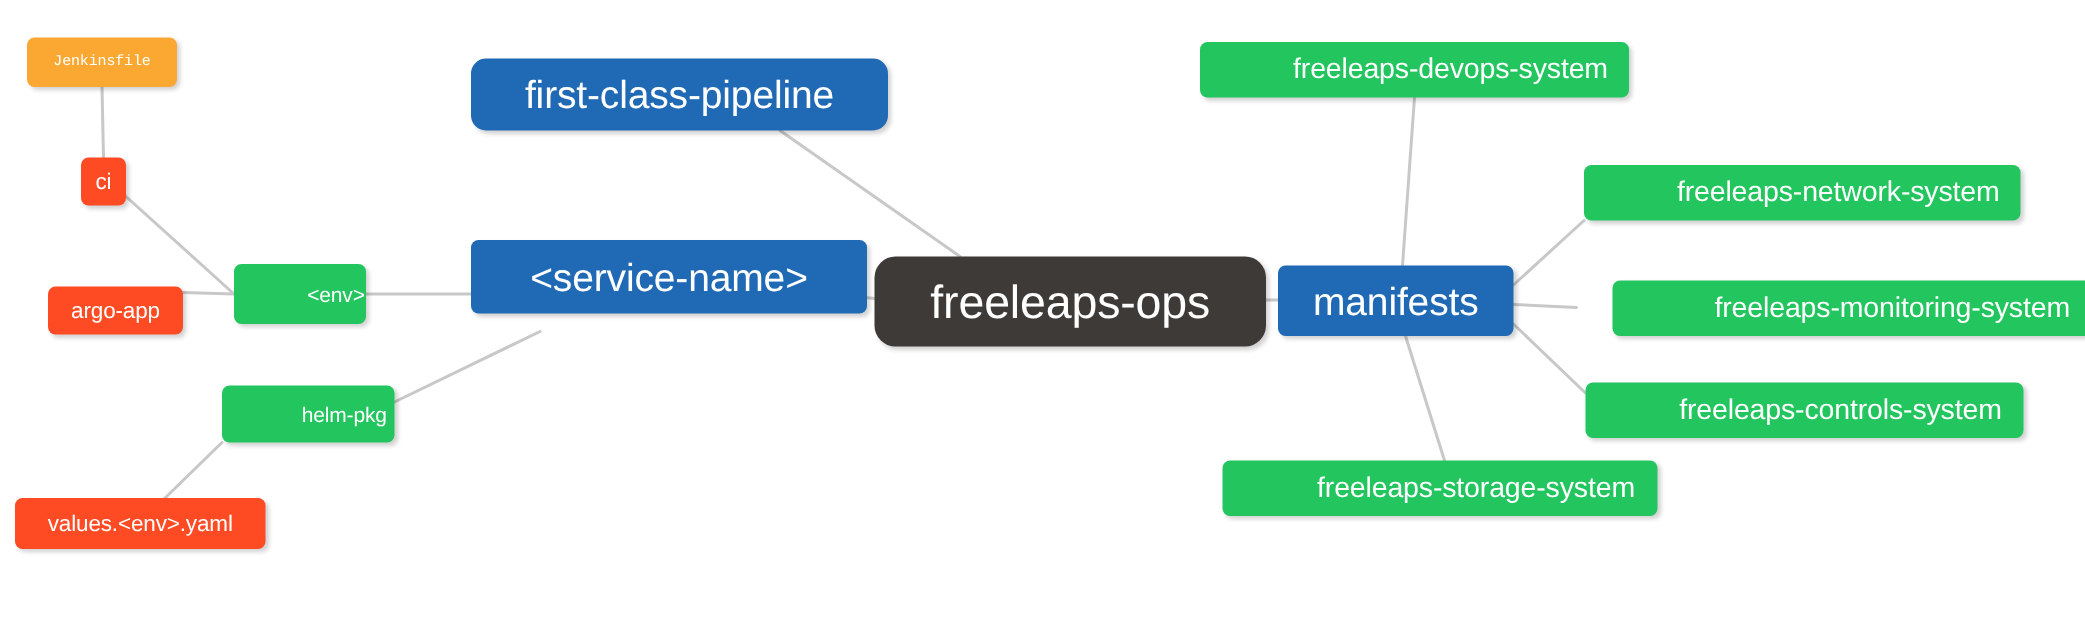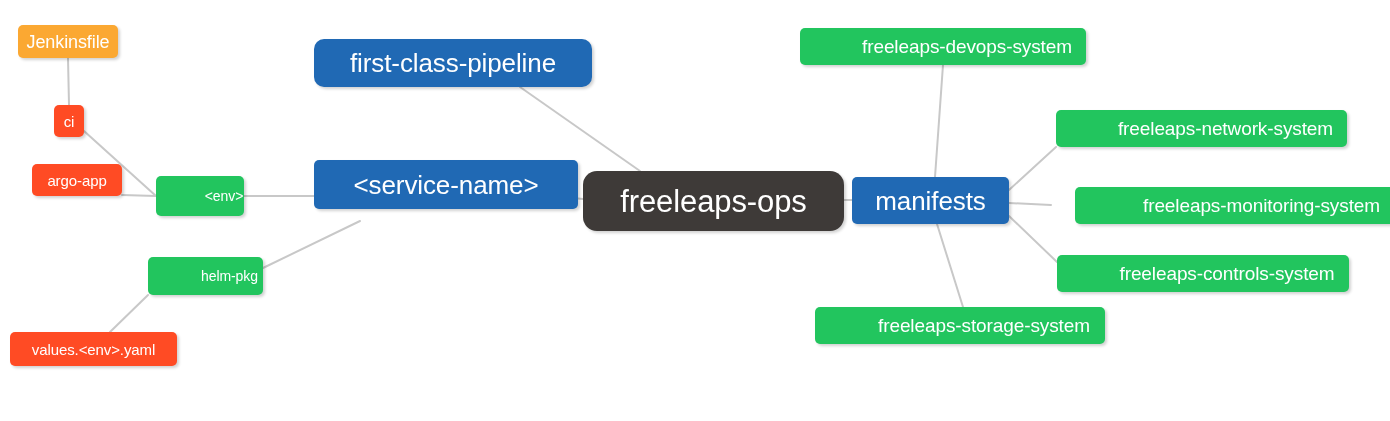--- a/index.html
+++ b/index.html
@@ -49,21 +49,21 @@
   .node-blue    { background: #2069b4; }
   .node-green   { background: #22c55e; padding-left: 48px; }
   .node-orange  { background: #fba832; }
   .node-red     { background: #ff4b24; }
 
   .size-xl { font-size: 31px; }
   .size-lg { font-size: 26px; }
   .size-md { font-size: 14px; }
   .size-sm { font-size: 19px; }
   .size-xs { font-size: 15px; text-align: center; }
-  .size-xxs { font-size: 18px; }
+  .size-xxs { font-size: 10px; font-family: Liberation Mono, monospace; }
 </style>
 </head>
 <body>
 
 <div id="mindmap-canvas">
   <svg id="edge-layer" viewBox="0 0 1390 421" width="1390" height="421" aria-hidden="true">
       <line x1="68" y1="58" x2="69" y2="105" stroke="#c8c8c8" stroke-width="2" stroke-linecap="round"></line>
       <line x1="84" y1="131" x2="156" y2="196" stroke="#c8c8c8" stroke-width="2" stroke-linecap="round"></line>
       <line x1="122" y1="195" x2="156" y2="196" stroke="#c8c8c8" stroke-width="2" stroke-linecap="round"></line>
       <line x1="244" y1="196" x2="314" y2="196" stroke="#c8c8c8" stroke-width="2" stroke-linecap="round"></line>
@@ -74,21 +74,21 @@
       <line x1="844" y1="200" x2="852" y2="200" stroke="#c8c8c8" stroke-width="2" stroke-linecap="round"></line>
       <line x1="935" y1="177" x2="943" y2="65" stroke="#c8c8c8" stroke-width="2" stroke-linecap="round"></line>
       <line x1="1009" y1="190" x2="1056" y2="147" stroke="#c8c8c8" stroke-width="2" stroke-linecap="round"></line>
       <line x1="1009" y1="203" x2="1051" y2="205" stroke="#c8c8c8" stroke-width="2" stroke-linecap="round"></line>
       <line x1="1009" y1="216" x2="1057" y2="262" stroke="#c8c8c8" stroke-width="2" stroke-linecap="round"></line>
       <line x1="937" y1="224" x2="963" y2="307" stroke="#c8c8c8" stroke-width="2" stroke-linecap="round"></line>
     </svg>
   <div id="node-layer">
       <div class="node node-orange size-xxs" style="left: 18px; top: 25px; width: 100px; height: 33px;">Jenkinsfile</div>
       <div class="node node-red size-xs" style="left: 54px; top: 105px; width: 30px; height: 32px;">ci</div>
-      <div class="node node-red size-xs" style="left: 32px; top: 164px; width: 90px; height: 32px;">argo-app</div>
+      <div class="node node-red size-xs" style="left: 32px; top: 191px; width: 90px; height: 32px;">argo-app</div>
       <div class="node node-green size-md" style="left: 156px; top: 176px; width: 88px; height: 40px;">&lt;env&gt;</div>
       <div class="node node-green size-md" style="left: 148px; top: 257px; width: 115px; height: 38px;">helm-pkg</div>
       <div class="node node-red size-xs" style="left: 10px; top: 332px; width: 167px; height: 34px;">values.&lt;env&gt;.yaml</div>
       <div class="node node-blue size-lg" style="left: 314px; top: 39px; width: 278px; height: 48px; border-radius: 10px;">first-class-pipeline</div>
       <div class="node node-blue size-lg" style="left: 314px; top: 160px; width: 264px; height: 49px;">&lt;service-name&gt;</div>
       <div class="node node-root size-xl" style="left: 583px; top: 171px; width: 261px; height: 60px;">freeleaps-ops</div>
       <div class="node node-blue size-lg" style="left: 852px; top: 177px; width: 157px; height: 47px;">manifests</div>
       <div class="node node-green size-sm" style="left: 800px; top: 28px; width: 286px; height: 37px;">freeleaps-devops-system</div>
       <div class="node node-green size-sm" style="left: 1056px; top: 110px; width: 291px; height: 37px;">freeleaps-network-system</div>
       <div class="node node-green size-sm" style="left: 1051px; top: 187px; width: 325px; height: 37px; margin-left: 24px;">freeleaps-monitoring-system</div>

